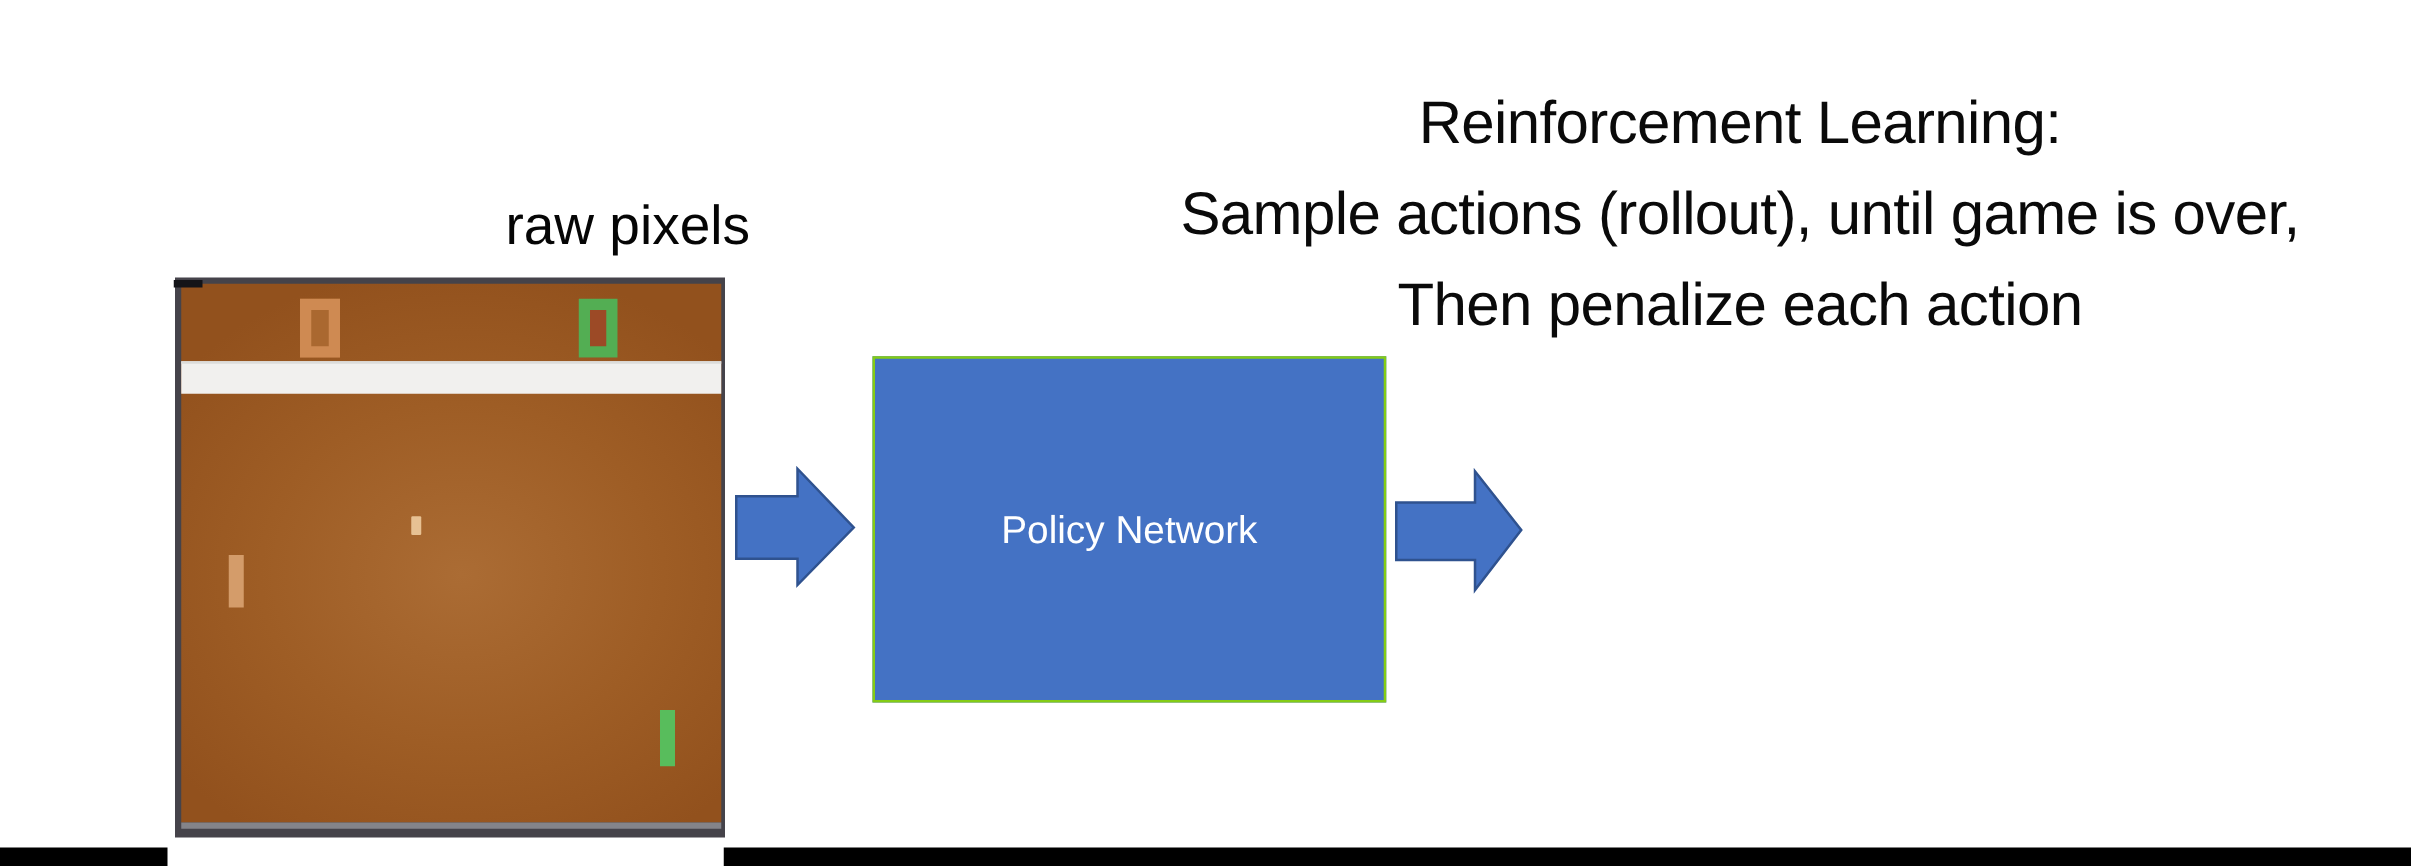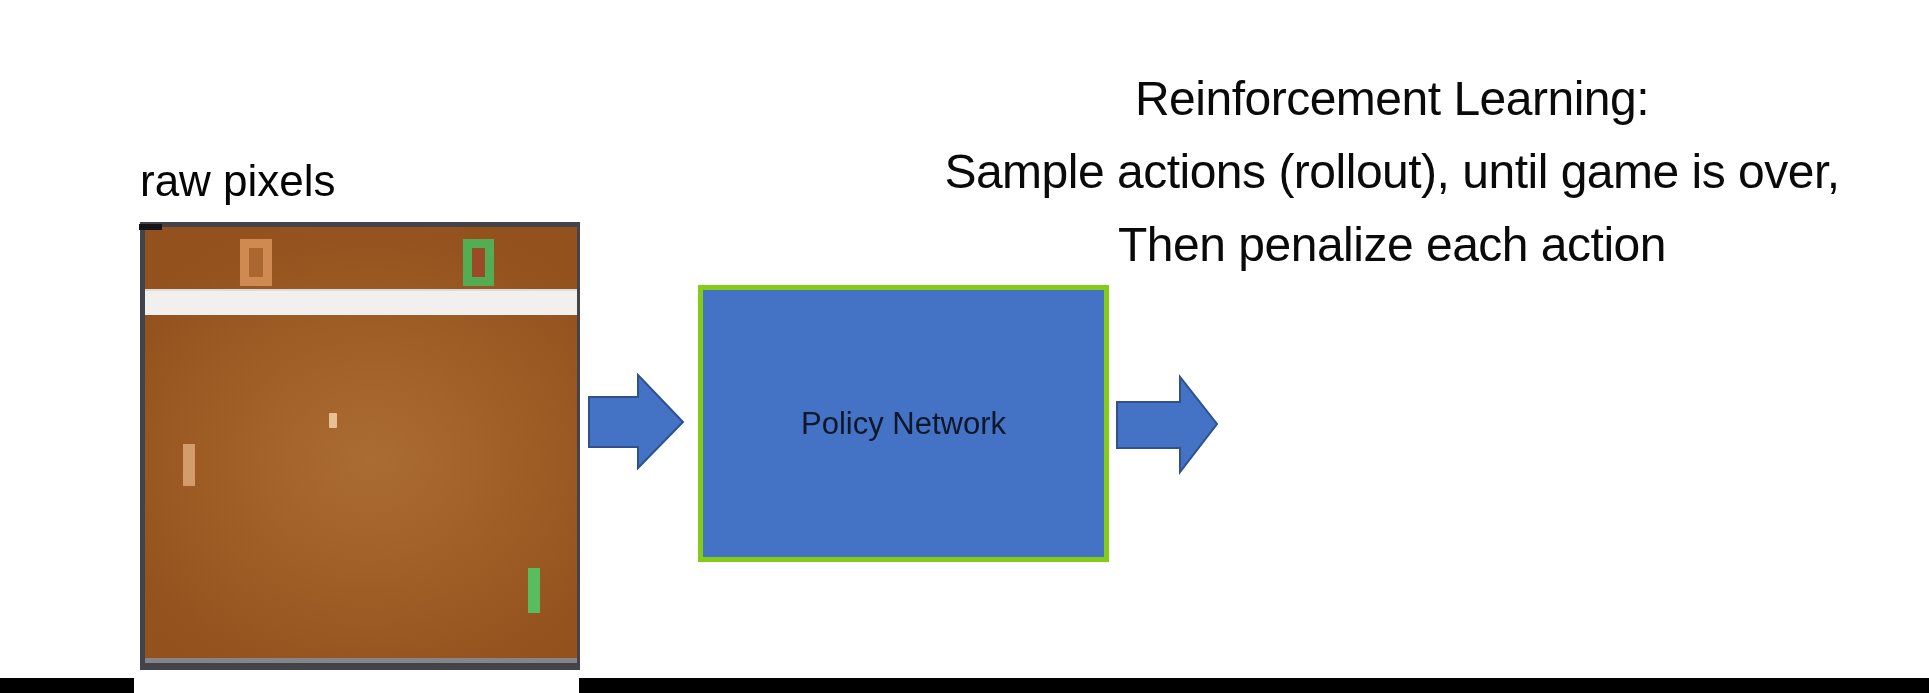--- a/index.html
+++ b/index.html
@@ -11,21 +11,21 @@
 
   
   .title-block{
     left:560px;top:62px;width:1664px;text-align:center;
     font-size:48px;line-height:73px;letter-spacing:-0.5px;color:#0a0a0a;
   }
   .title-line{display:block;white-space:nowrap;}
 
   
   .raw-pixels-label{
-    left:140px;top:156px;width:460px;text-align:left;
+    left:140px;top:156px;width:460px;text-align:right;
     font-size:44px;color:#050505;
   }
 
   
   .game-frame{left:140px;top:222px;width:440px;height:448px;background:#45434a;}
   .game-field{
     left:145px;top:227px;width:432px;height:431px;
     background:radial-gradient(ellipse 68% 58% at 52% 54%, #ab6c34 0%, #9e5d25 55%, #92511d 100%);
   }
   .game-bottom-strip{left:145px;top:658px;width:432px;height:5px;background:#84848a;}
@@ -41,23 +41,23 @@
   .game-wall{left:145px;top:289px;width:432px;height:26px;background:#f1f0ee;border-top:2px solid #dcdcda;box-sizing:border-box;}
   .game-ball{left:329px;top:413px;width:8px;height:15px;background:#e7c193;border-radius:1px;}
   .paddle-left{left:183px;top:444px;width:12px;height:42px;background:#d49c6a;}
   .paddle-right{left:528px;top:568px;width:12px;height:45px;background:#58bd5c;}
 
   
   .arrow-left-svg{left:585px;top:370px;}
   .arrow-right-svg{left:1113px;top:373px;}
   .policy-box{
     left:698px;top:285px;width:411px;height:277px;box-sizing:border-box;
-    background:#4472c4;border:5px solid #84cc16;
+    background:#4472c4;border:2px solid #84cc16;
     display:flex;align-items:center;justify-content:center;
-    color:#0f172a;font-size:31px;
+    color:#ffffff;font-size:31px;
   }
   .output-label{left:1233px;top:404px;font-size:31px;line-height:40px;color:#111;white-space:nowrap;}
 
   
   .bar-left{left:0;top:678px;width:134px;height:15px;background:#000;}
   .bar-right{left:579px;top:678px;width:1350px;height:15px;background:#000;}
 </style>
 </head>
 <body>
 

